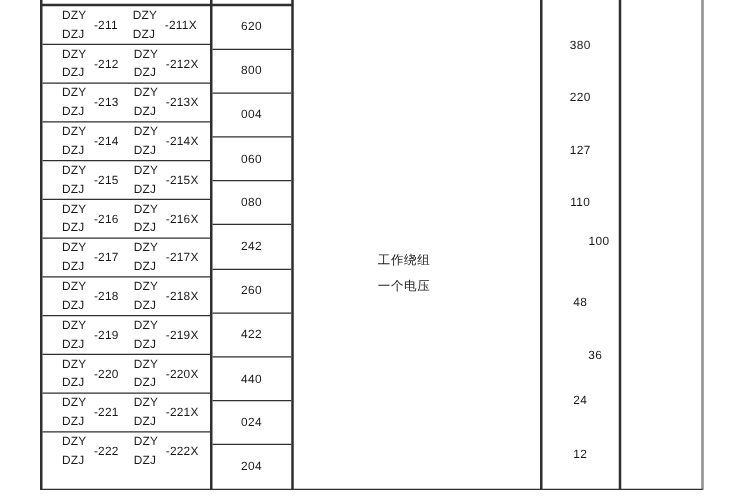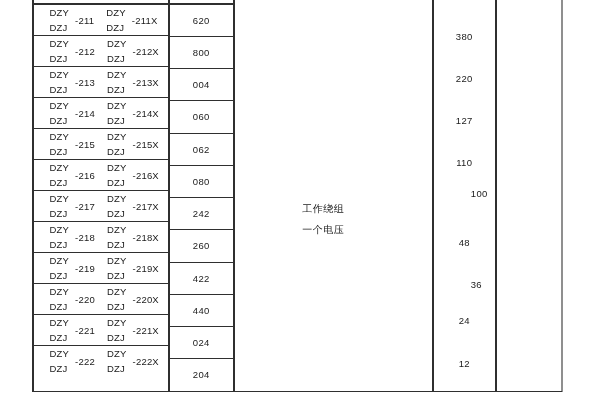--- a/index.html
+++ b/index.html
@@ -265,23 +265,20 @@
         <div class="trow">
           <span class="code-text">800</span>
         </div>
         <div class="trow">
           <span class="code-text">004</span>
         </div>
         <div class="trow">
           <span class="code-text">060</span>
         </div>
         <div class="trow">
-          <span class="code-text">062</span>
-        </div>
-        <div class="trow">
           <span class="code-text">080</span>
         </div>
         <div class="trow">
           <span class="code-text">242</span>
         </div>
         <div class="trow">
           <span class="code-text">260</span>
         </div>
         <div class="trow">
           <span class="code-text">422</span>

